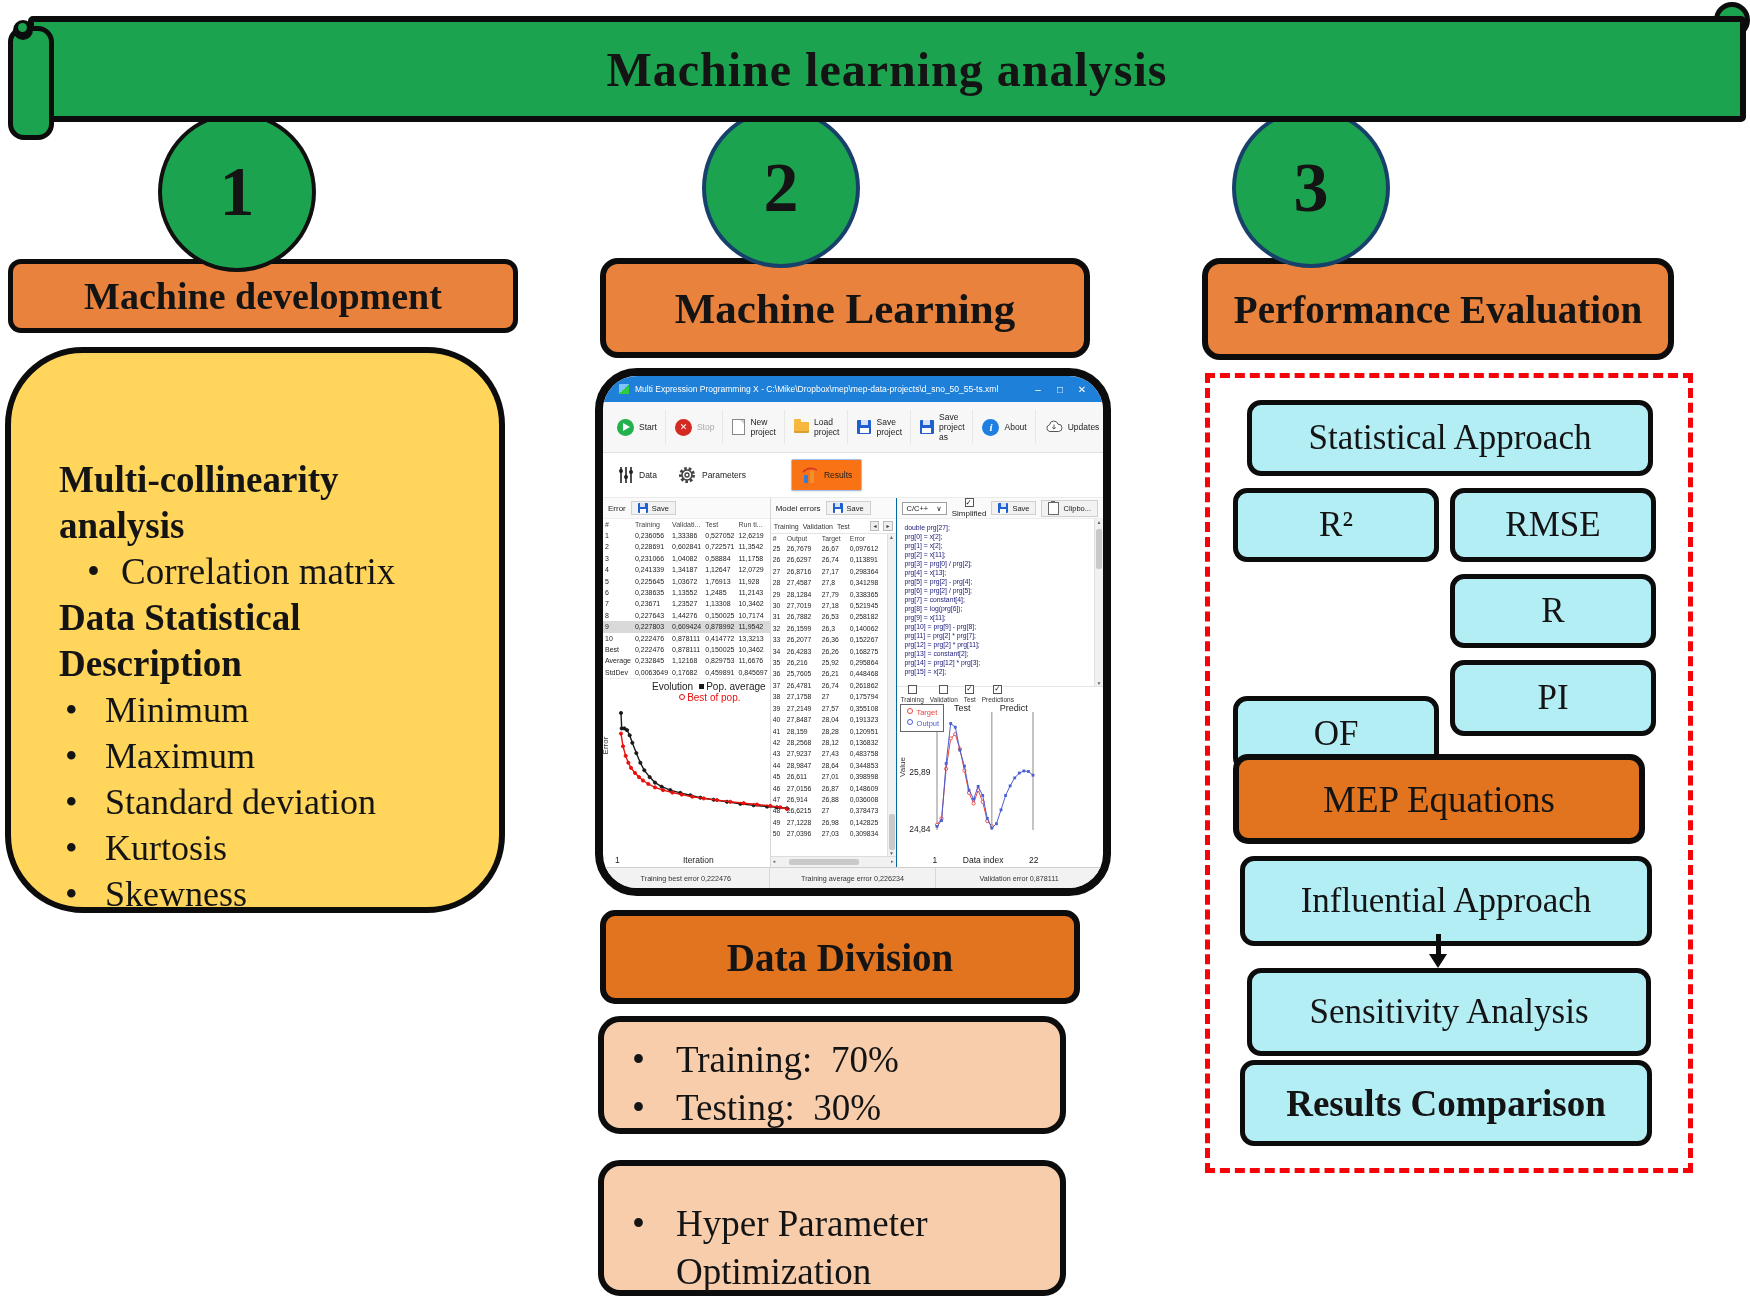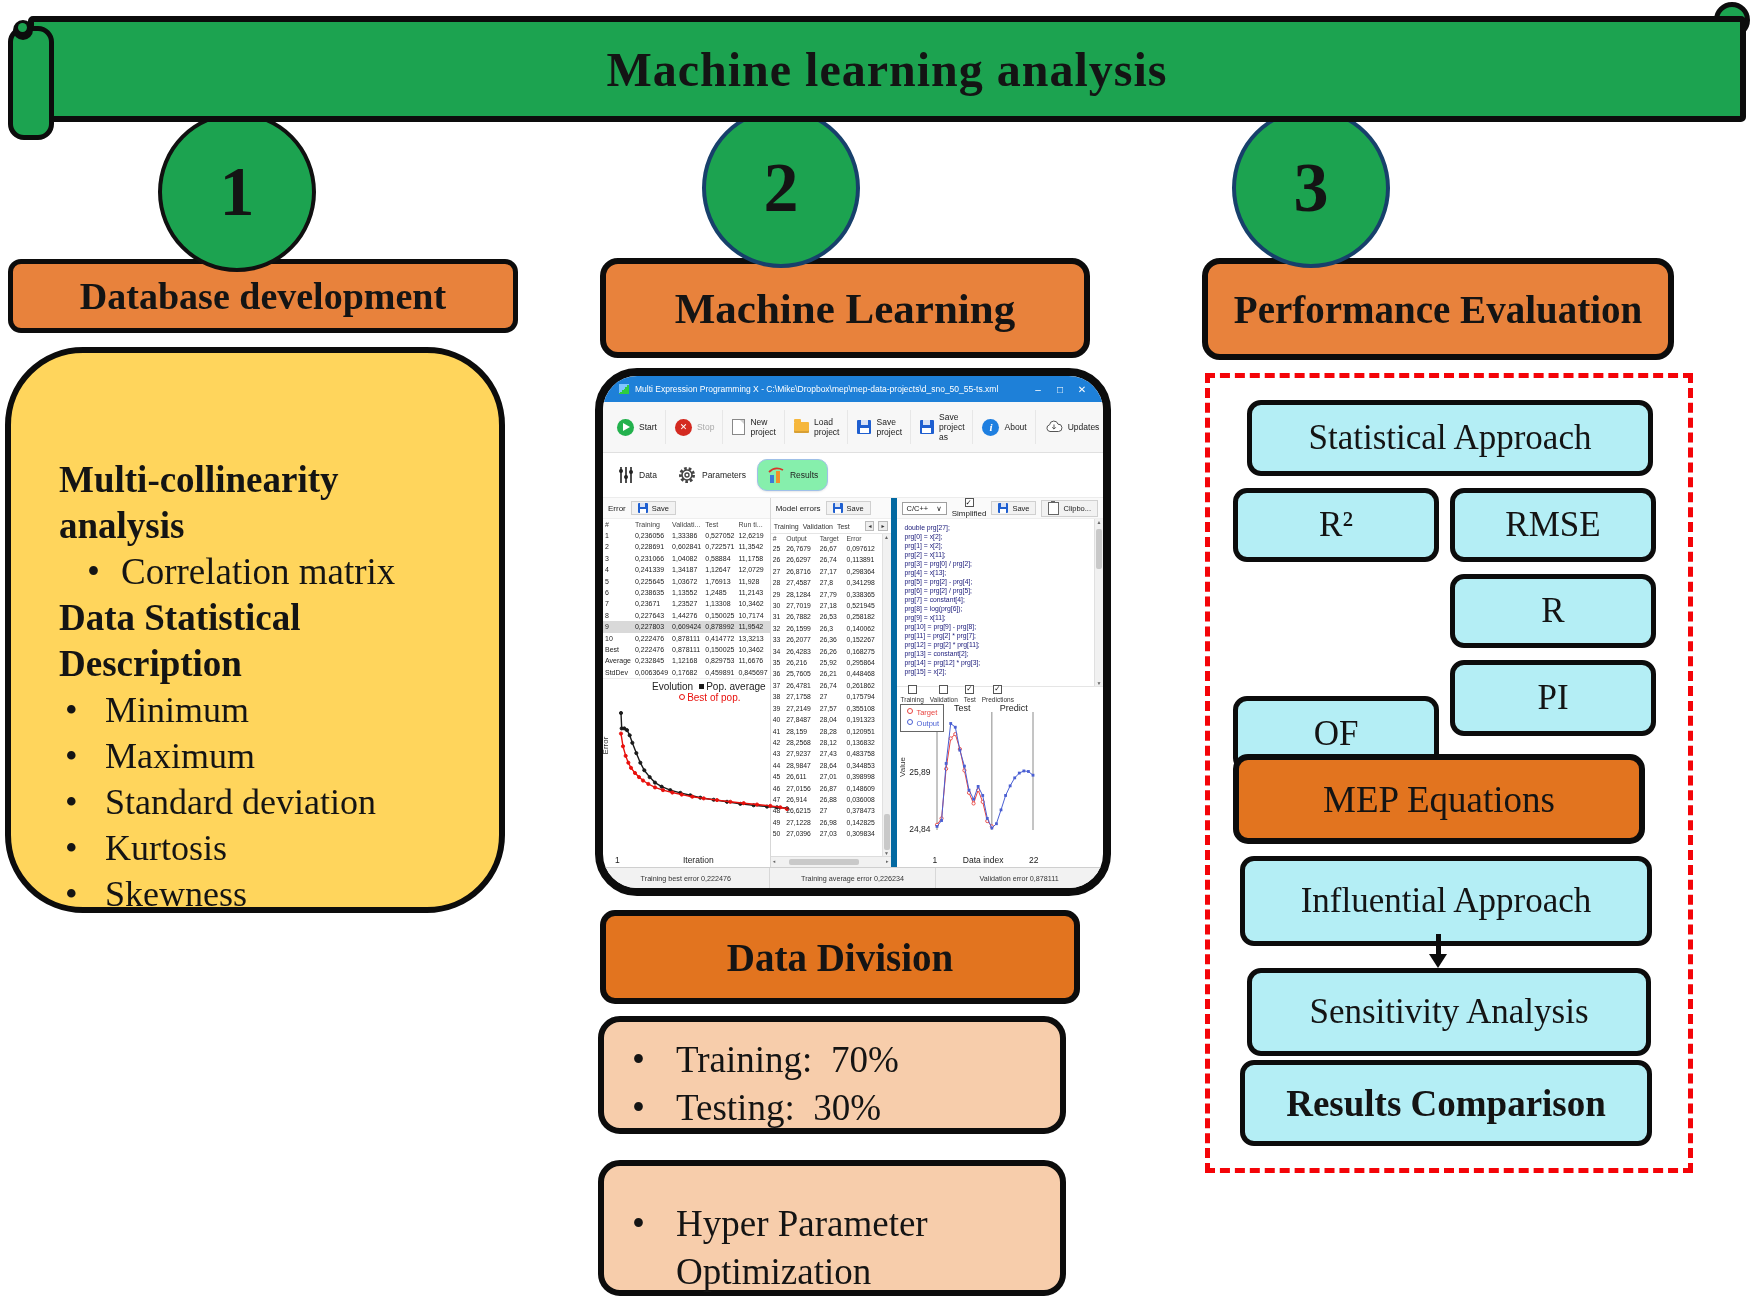--- a/index.html
+++ b/index.html
@@ -104,25 +104,25 @@
   .floppy::after{content:"";position:absolute;left:2.5px;bottom:1px;width:9px;height:5px;background:#fff;}
   .floppy.sm{width:10px;height:10px;}
   .floppy.sm::before{left:2.5px;width:5px;height:3.5px;}
   .floppy.sm::after{left:2px;bottom:.5px;width:6px;height:3.5px;}
   .ic-info{width:17px;height:17px;border-radius:50%;background:#1f7fe0;color:#fff;
            font-family:"Liberation Serif",serif;font-style:italic;font-weight:bold;font-size:11px;
            display:flex;align-items:center;justify-content:center;flex:none;}
   .app-tabs{height:44px;background:#fff;border-bottom:1px solid #ececec;display:flex;align-items:center;
             gap:2px;padding:0 6px;flex:none;}
   .vtab{display:flex;align-items:center;gap:5px;font-size:8.5px;color:#222;padding:6px 9px;}
-  .vtab.active{border:1px solid #9fc0e8;background:#86efac;border-radius:10px;box-shadow:0 1px 2px rgba(0,0,0,.1);}
+  .vtab.active{border:1px solid #9fc0e8;background:#f97316;border-radius:2px;box-shadow:0 1px 2px rgba(0,0,0,.1);margin-left:34px;}
   .app-main{flex:1;display:flex;min-height:0;}
   .pane{box-sizing:border-box;display:flex;flex-direction:column;min-height:0;}
   .pane-left{width:192px;border-right:1px solid #d7d7d7;}
-  .pane-mid{width:160px;border-right:6px solid #0369a1;}
+  .pane-mid{width:160px;border-right:1px solid #0369a1;}
   .pane-right{flex:1;}
   .mini-bar{height:20px;flex:none;display:flex;align-items:center;gap:5px;padding:0 5px;
             background:#fafafa;font-size:8px;color:#222;border-bottom:1px solid #eee;}
   .mini-btn{display:flex;align-items:center;gap:4px;border:1px solid #d0d0d0;background:#f2f2f2;
             padding:1px 6px;font-size:7.5px;}
   
   .runs-table{width:100%;border-collapse:collapse;font-size:7px;color:#222;flex:none;}
   .runs-table th{font-weight:normal;color:#444;text-align:left;padding:2px 2px;font-size:7px;}
   .runs-table td{padding:0 2px;line-height:11.4px;white-space:nowrap;}
   .runs-table tr.hl td{background:#d9d9d9;}
@@ -193,21 +193,21 @@
       <span>1</span>
     </div>
   <div class="abs step step-2">
       <span>2</span>
     </div>
   <div class="abs step step-3">
       <span>3</span>
     </div>
 
   <div class="abs obox h-db">
-    <span>Database development</span>
+    <span>Machine development</span>
   </div>
   <div class="abs yellow">
     <p class="bold">Multi-collinearity analysis</p>
     <p class="sub-bullet">Correlation matrix</p>
     <p class="bold">Data Statistical Description</p>
     <ul class="ylist">
 
     <li>Minimum</li>
         <li>Maximum</li>
         <li>Standard deviation</li>

